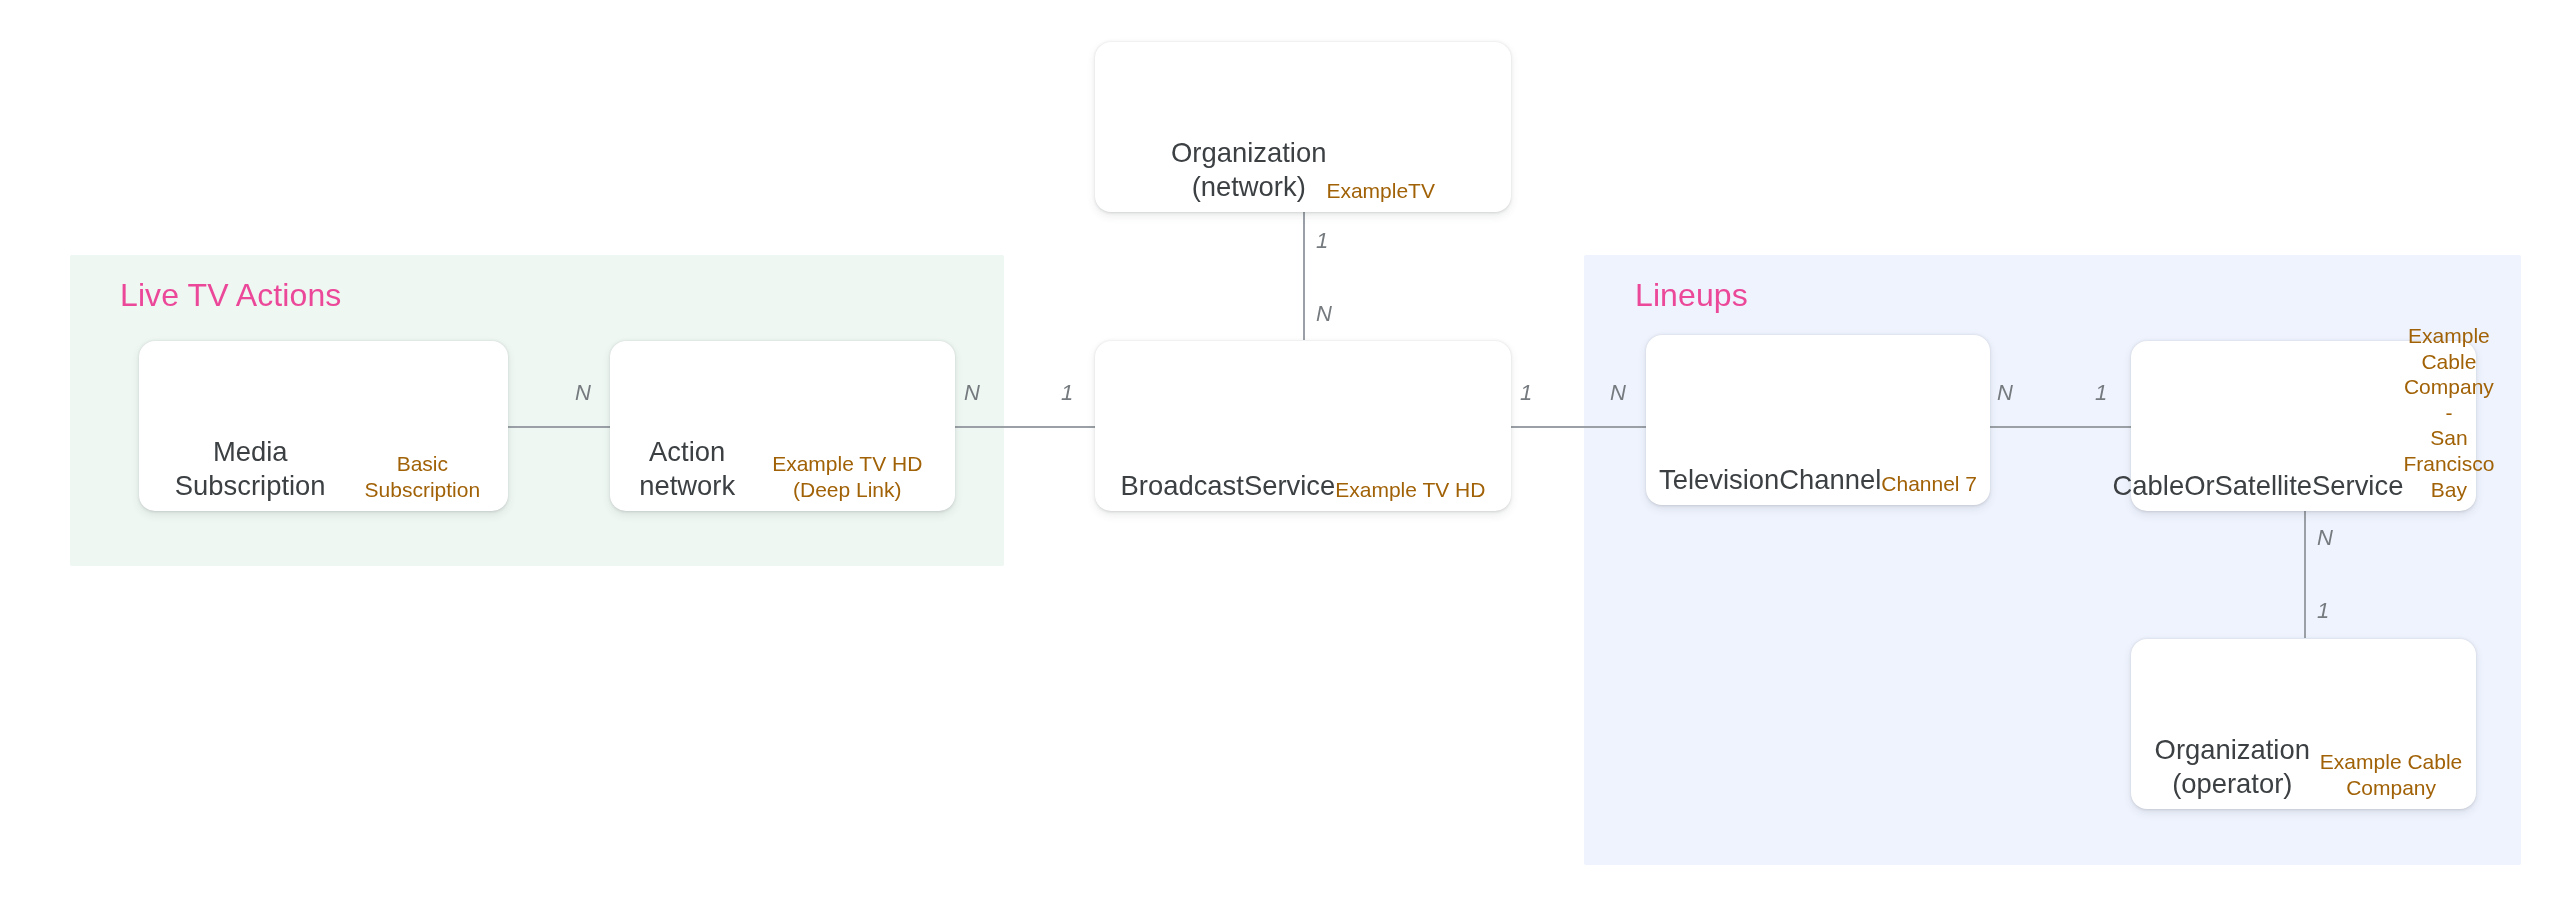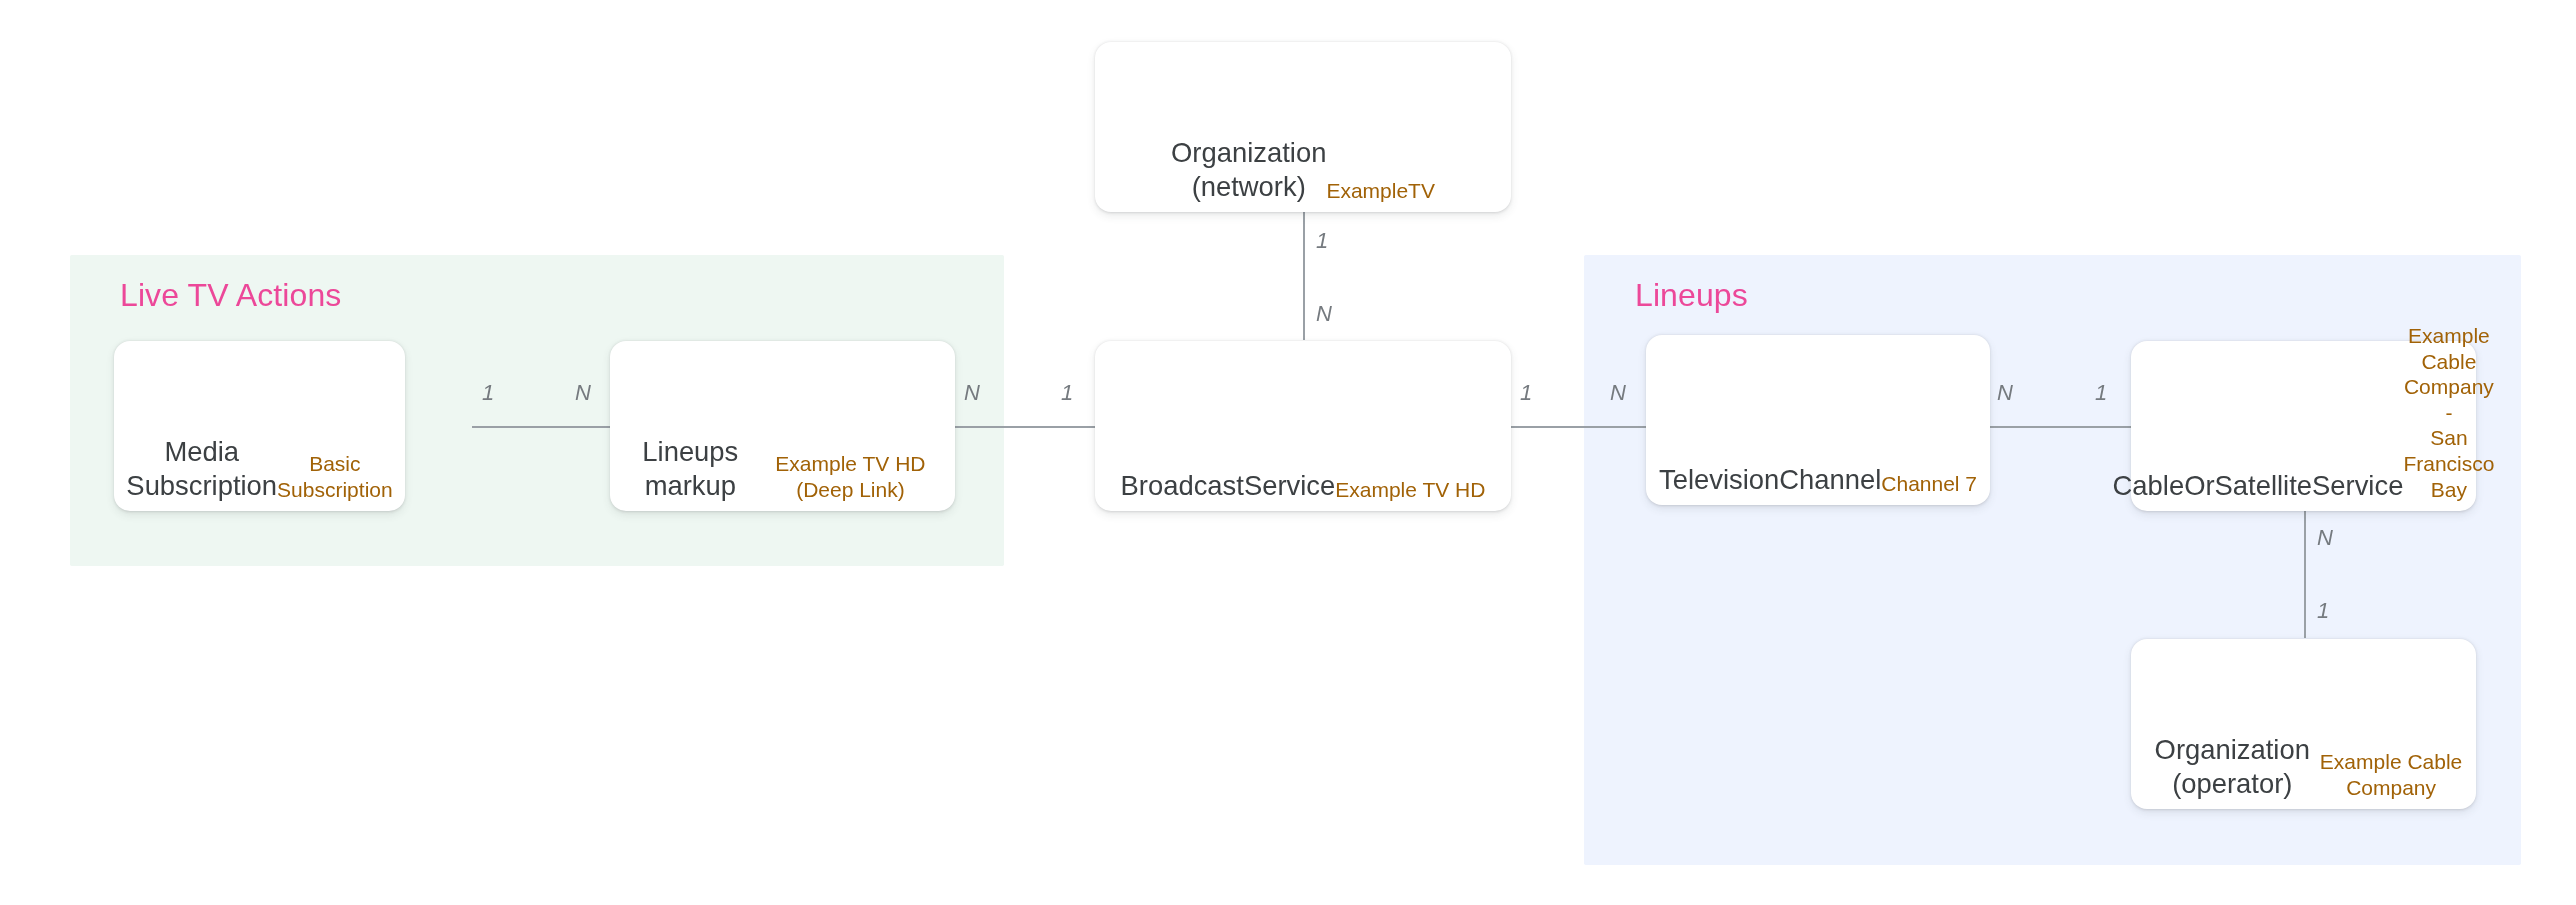--- a/index.html
+++ b/index.html
@@ -117,26 +117,26 @@
     <span class="card-label" style="left: 1997px; top: 380px; color: rgb(117, 122, 127);">N</span>
     <span class="card-label" style="left: 2095px; top: 380px; color: rgb(117, 122, 127);">1</span>
     <div class="edge-v" style="left: 2304px; top: 510px; height: 128px; border-left-color: rgb(154, 160, 166);"></div>
     <span class="card-label" style="left: 2317px; top: 525px; color: rgb(117, 122, 127);">N</span>
     <span class="card-label" style="left: 2317px; top: 598px; color: rgb(117, 122, 127);">1</span>
     <div class="node" style="left: 1095px; top: 42px; width: 416px; height: 170px;">
       <div class="node-title">Organization
 (network)</div>
       <div class="node-sub">ExampleTV</div>
     </div>
-    <div class="node" style="left: 114px; top: 341px; width: 291px; height: 170px;">
+    <div class="node" style="left: 139px; top: 341px; width: 369px; height: 170px;">
       <div class="node-title">Media Subscription</div>
       <div class="node-sub">Basic Subscription</div>
     </div>
     <div class="node" style="left: 610px; top: 341px; width: 345px; height: 170px;">
-      <div class="node-title">Lineups markup</div>
+      <div class="node-title">Action network</div>
       <div class="node-sub">Example TV HD (Deep Link)</div>
     </div>
     <div class="node" style="left: 1095px; top: 341px; width: 416px; height: 170px;">
       <div class="node-title">BroadcastService</div>
       <div class="node-sub">Example TV HD</div>
     </div>
     <div class="node" style="left: 1646px; top: 335px; width: 344px; height: 170px;">
       <div class="node-title">TelevisionChannel</div>
       <div class="node-sub">Channel 7</div>
     </div>

